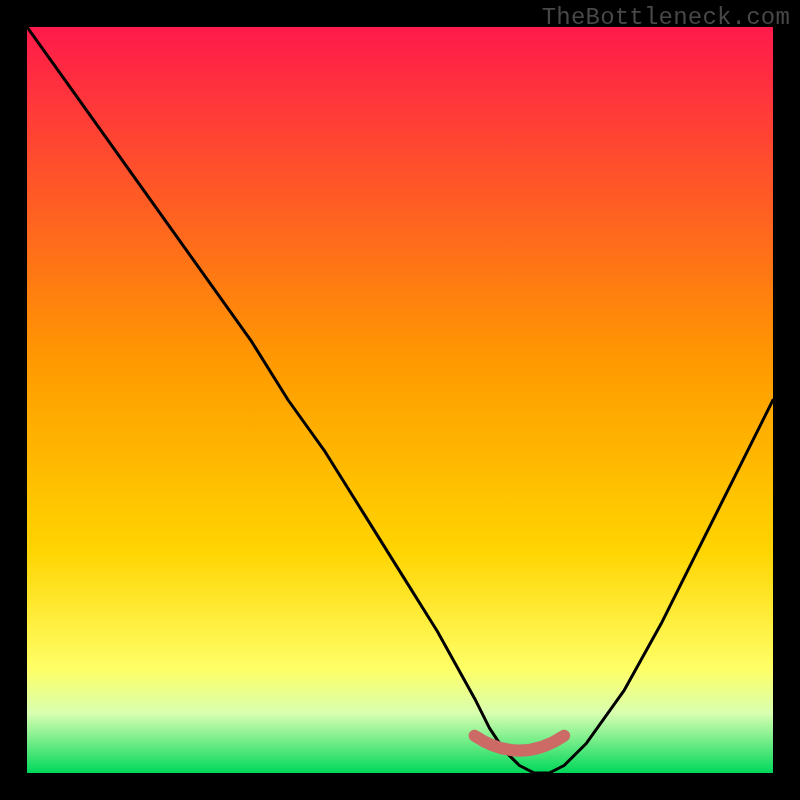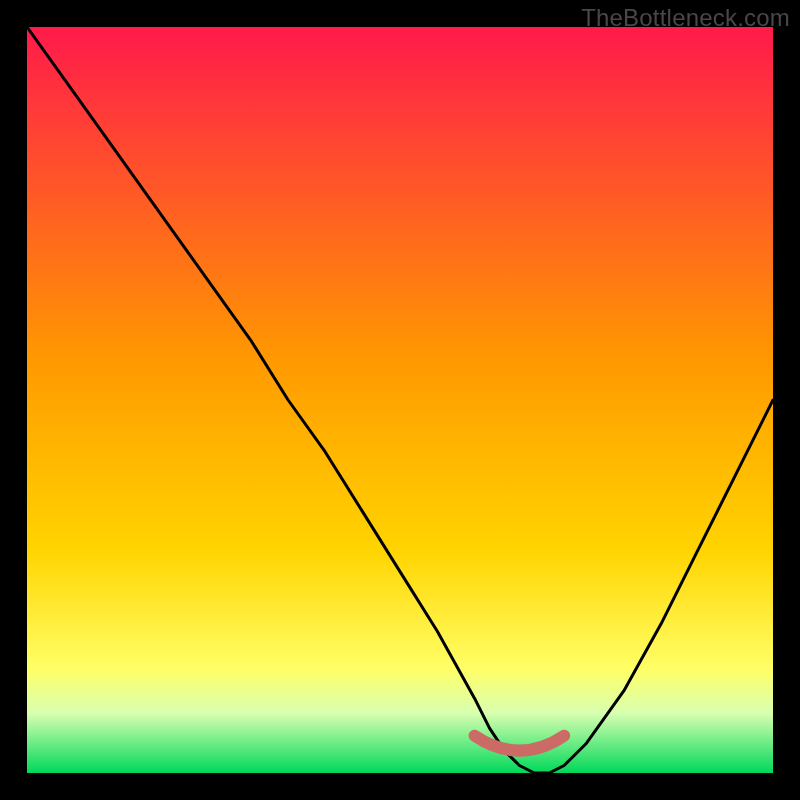--- a/index.html
+++ b/index.html
@@ -16,21 +16,21 @@
     top: 27px;
     width: 746px;
     height: 746px;
     background: #000;
   }
   .watermark {
     position: absolute;
     top: 4px;
     right: 10px;
     color: rgba(80,80,80,0.9);
-    font-family: Liberation Sans, sans-serif;
+    font-family: Liberation Mono, monospace;
     font-size: 24px;
     font-weight: 500;
     letter-spacing: 0.2px;
     user-select: none;
   }
   svg { display:block; }
 </style>
 </head>
 <body>
 

